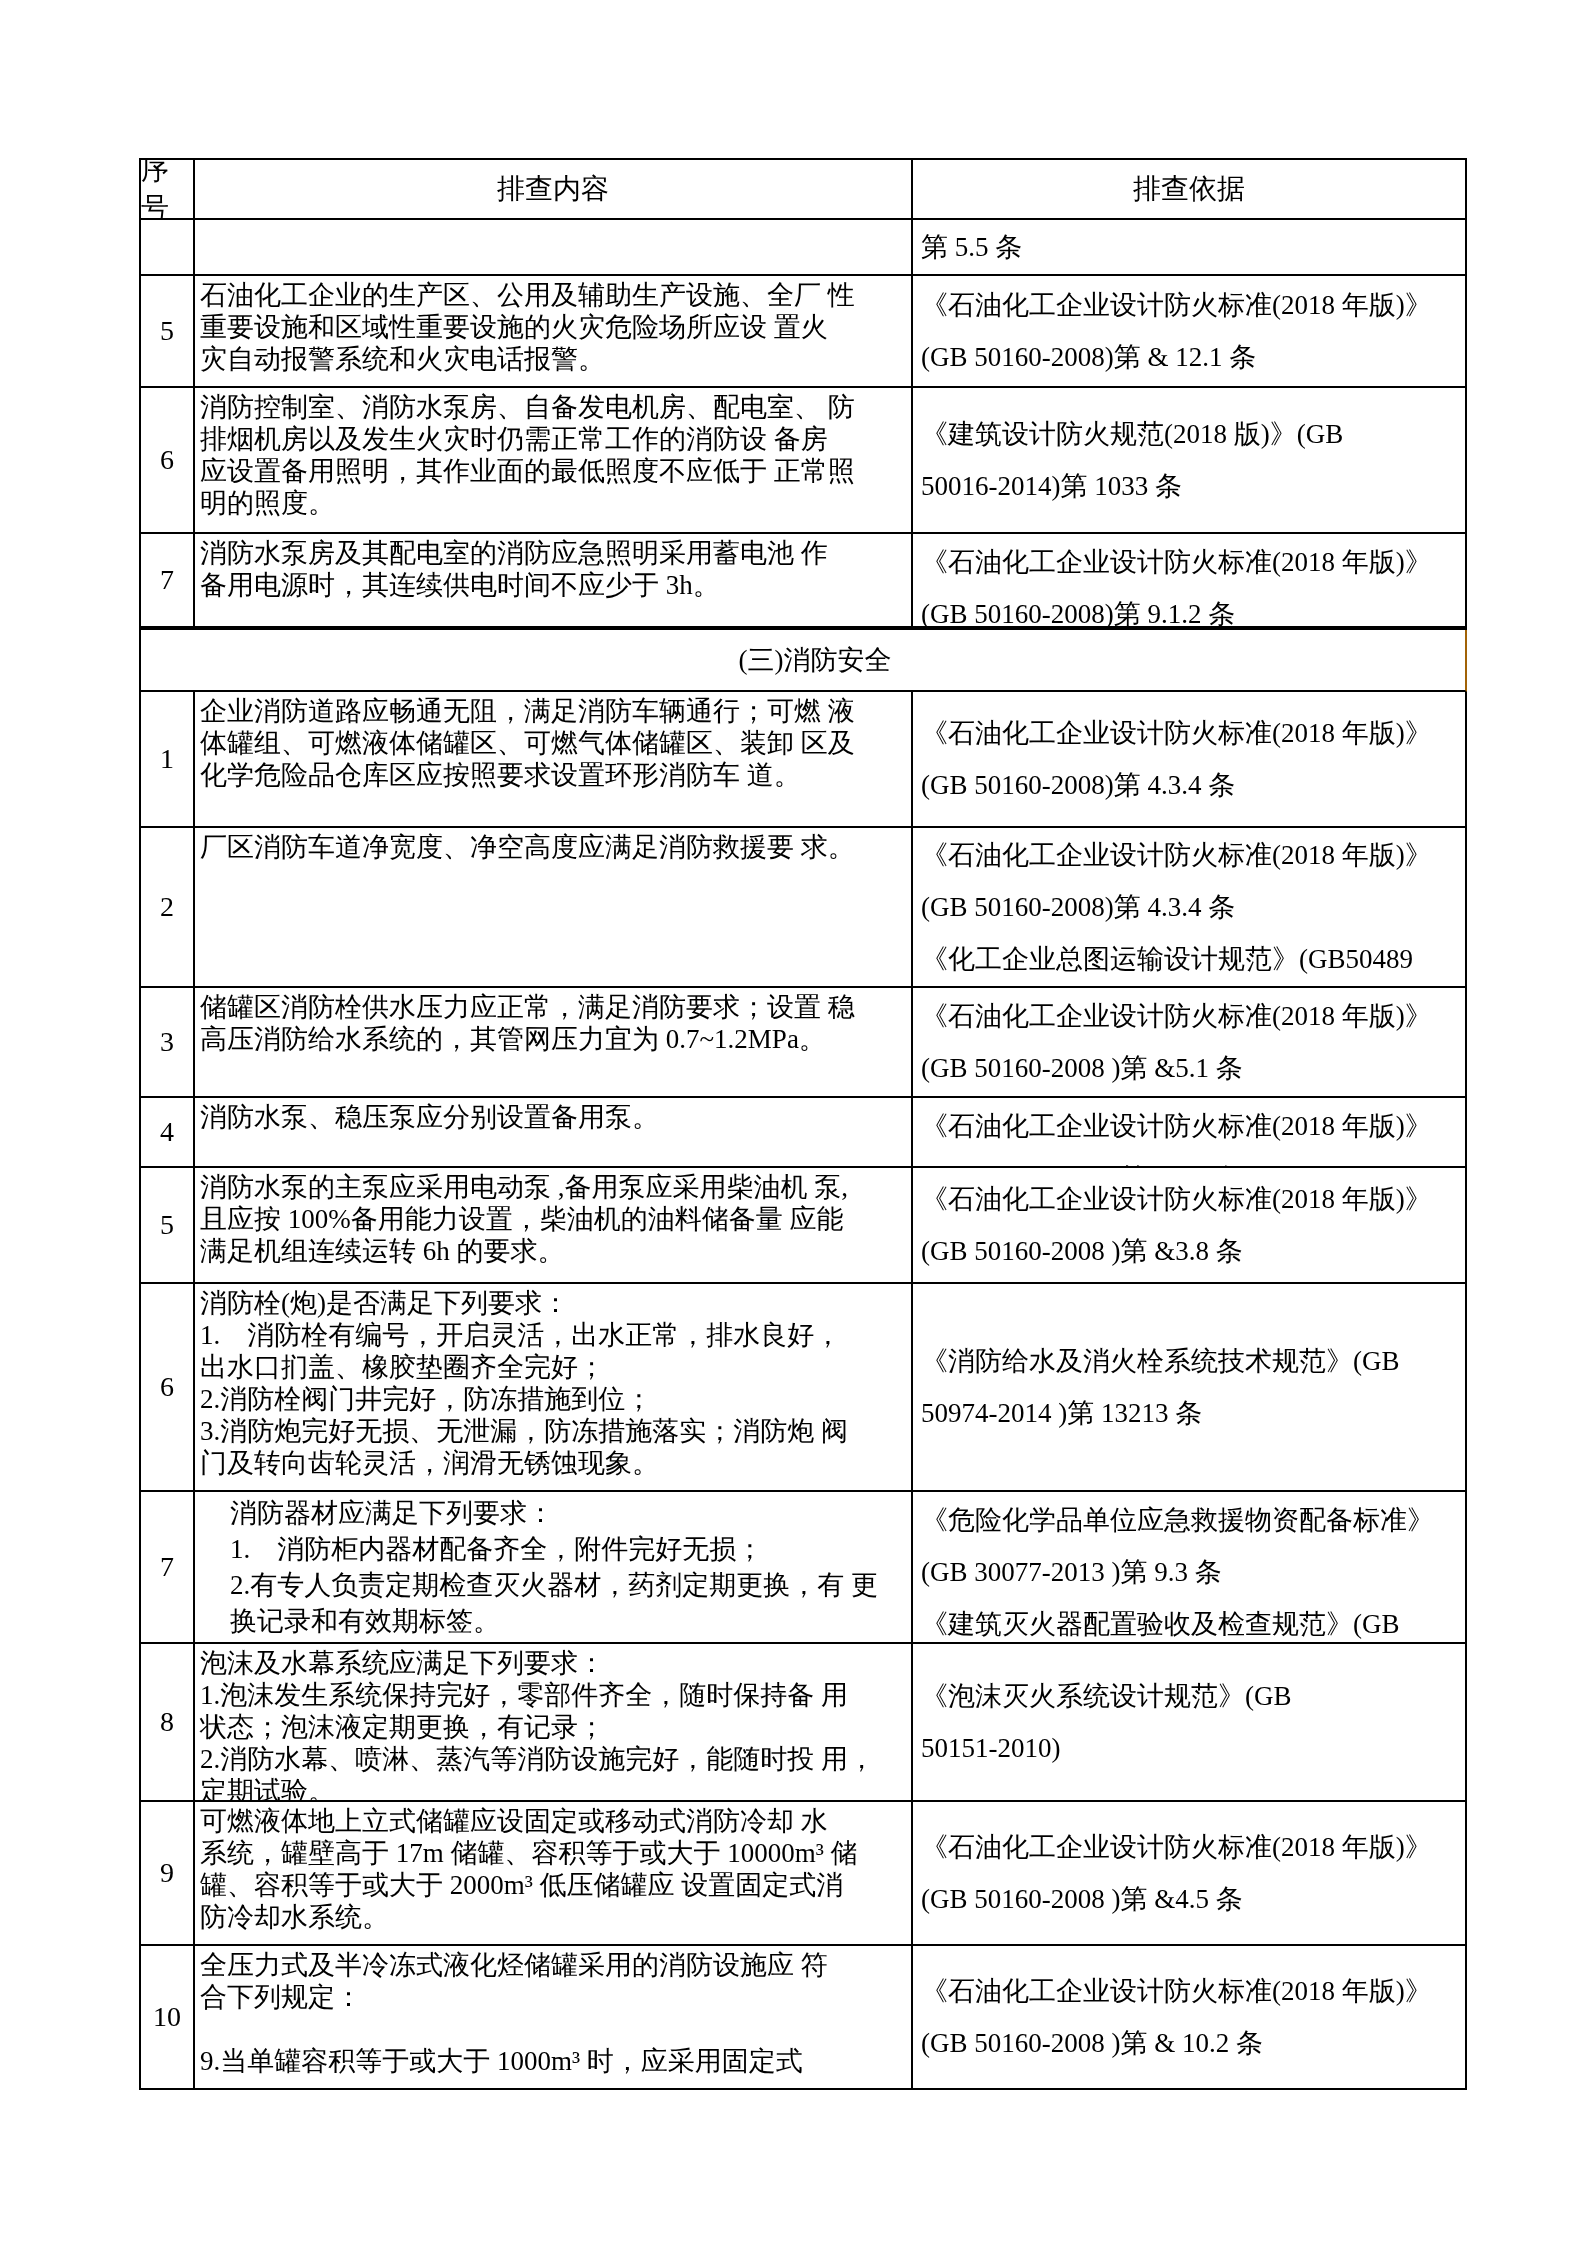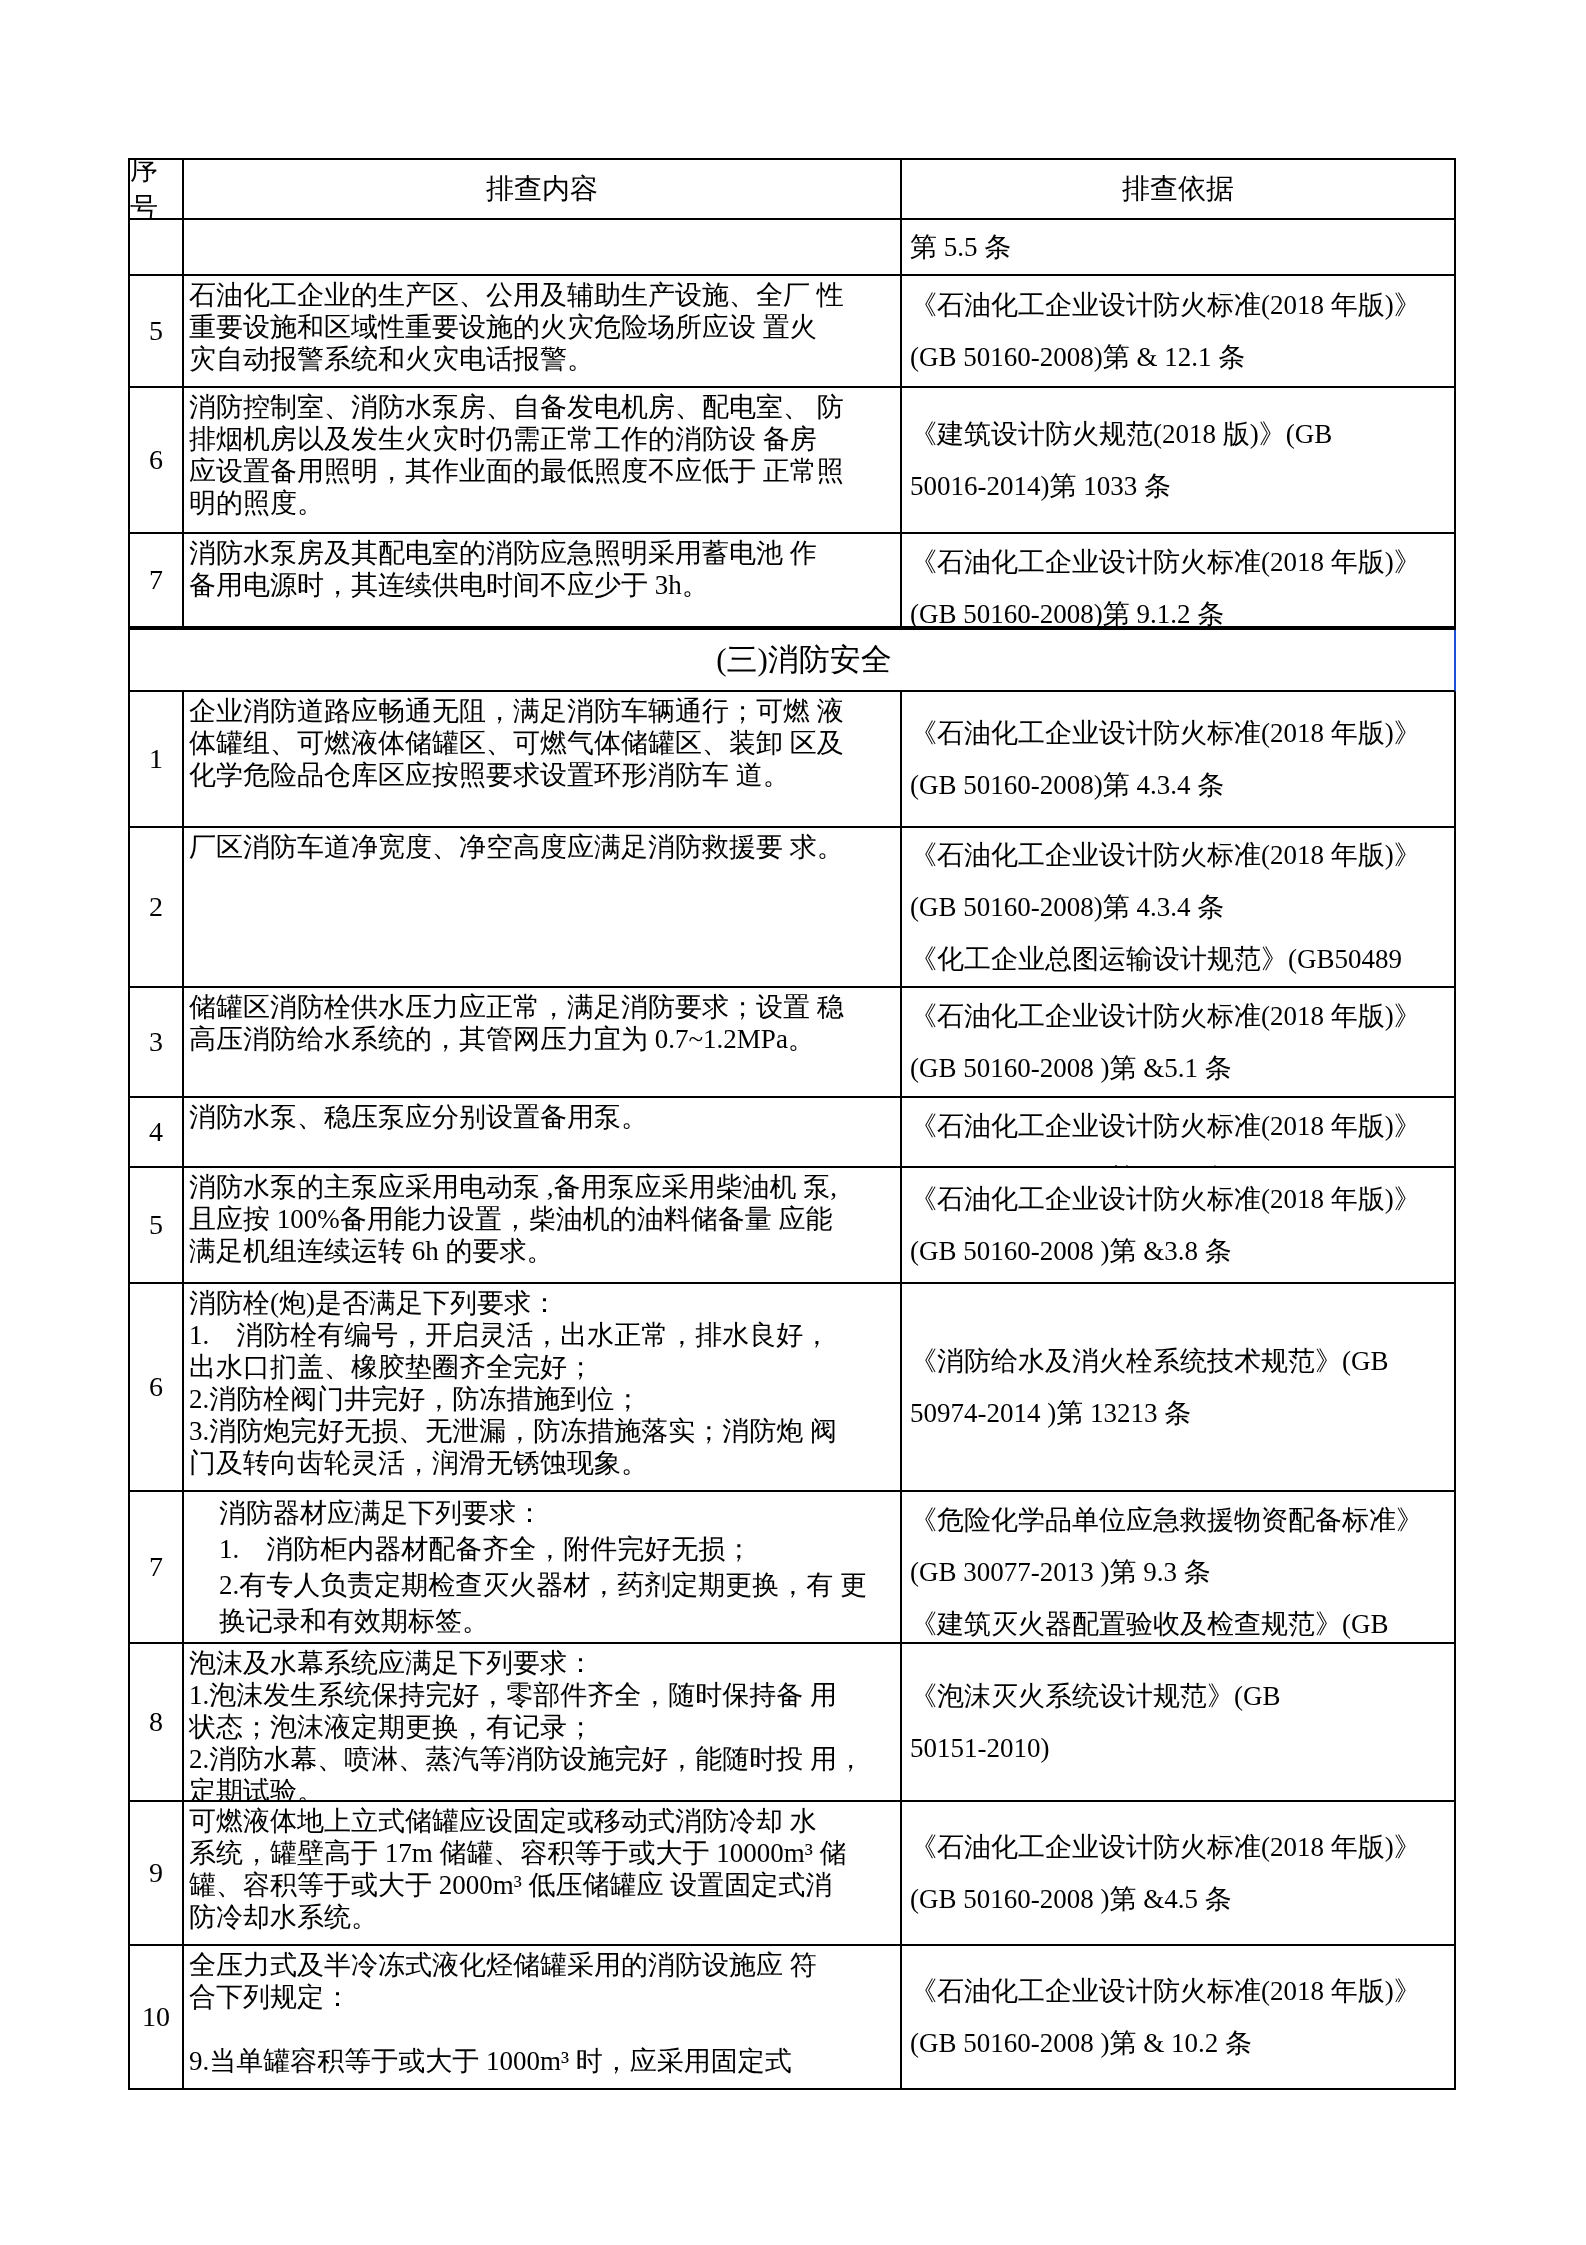--- a/index.html
+++ b/index.html
@@ -3,21 +3,21 @@
 <meta charset="utf-8">
 <style>
   html,body{margin:0;padding:0;}
   body{
     width:1586px;height:2245px;
     background:#ffffff;color:#000000;
     font-family:"Liberation Serif","DejaVu Serif",serif;
   }
   .page{position:relative;width:1586px;height:2245px;background:#ffffff;overflow:hidden;}
   .grid{
-    position:absolute;left:128px;top:158px;
+    position:absolute;left:139px;top:158px;
     display:grid;
     grid-template-columns:54px 718px 554px;
     grid-template-rows:60px 56px 112px 146px 96px 62px 136px 160px 110px 70px 116px 208px 152px 158px 144px 144px;
     border-top:2px solid #000;
     border-left:2px solid #000;
   }
   .cell{
     border-right:2px solid #000;
     border-bottom:2px solid #000;
     box-sizing:border-box;
@@ -42,22 +42,22 @@
     display:flex;align-items:center;
     padding:2px 8px 2px 8px;
     font-size:27px;line-height:52px;
     white-space:pre-line;
     text-align:left;
   }
   .basis-cell.vtop{align-items:flex-start;}
   .section-cell{
     grid-column:1/4;
     display:flex;align-items:center;justify-content:center;
-    font-size:31px;
-    border-right:2px solid #1d4ed8;
+    font-size:27px;
+    border-right:2px solid #a16207;
     border-bottom:2px solid #000;
     box-sizing:border-box;
     overflow:hidden;
     padding-left:24px;
   }
   .bb-thick{border-bottom-width:4px;}
   .lh-wide{line-height:36px;padding-left:35px;}
 </style>
 </head>
 <body>

